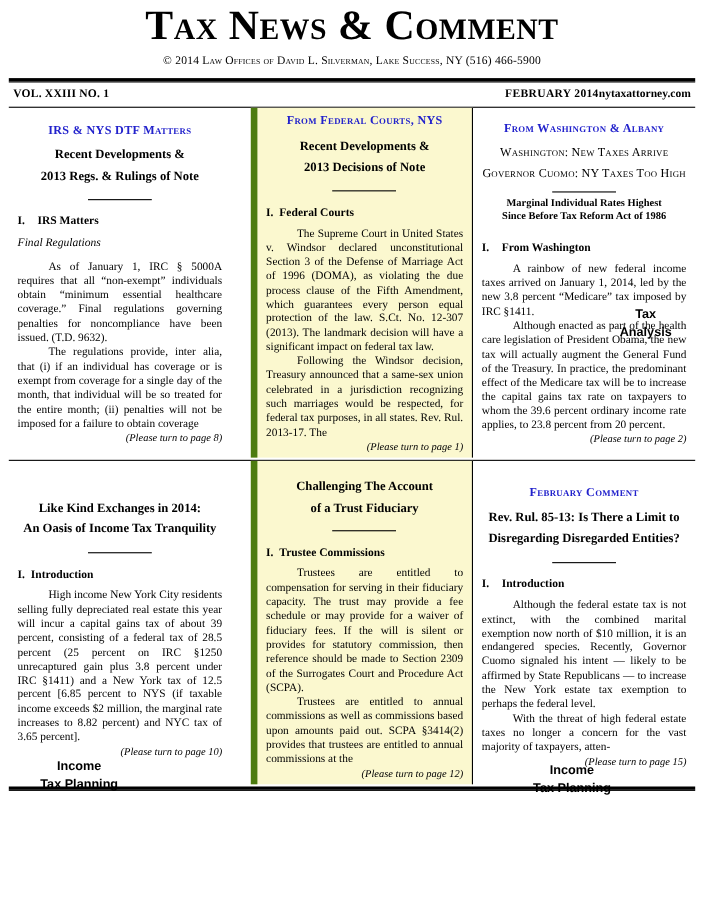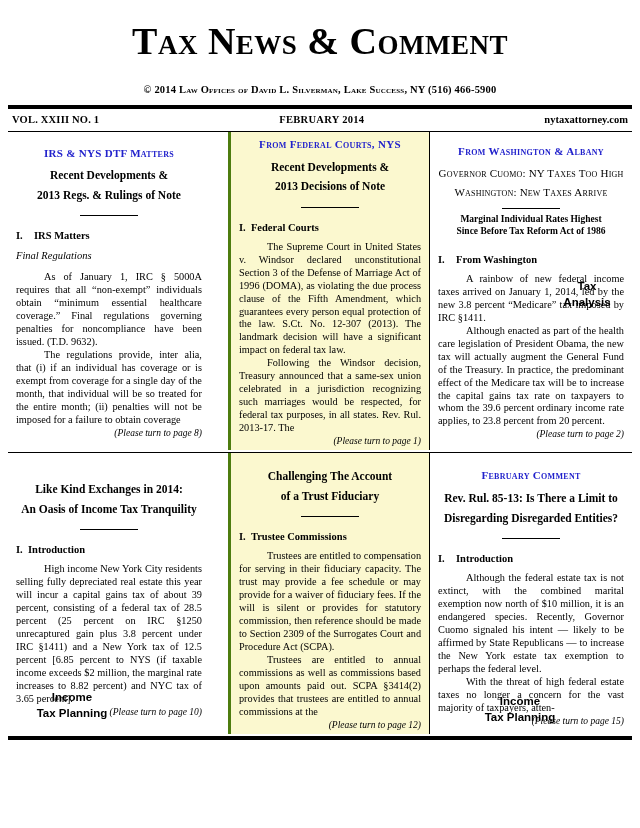--- a/index.html
+++ b/index.html
@@ -18,35 +18,35 @@
     position: relative;
     width: 640px;
     height: 828px;
     box-sizing: border-box;
     padding: 0 8px;
   }
 
   
   .masthead {
     text-align: center;
-    padding-top: 22px;
+    padding-top: 4px;
   }
   .masthead-title {
     font-family: "Liberation Serif", "DejaVu Serif", serif;
     font-size: 38px;
     font-weight: bold;
     letter-spacing: 0.5px;
     font-variant: small-caps;
     line-height: 1.05;
     margin: 0;
   }
   .masthead-copyright {
-    margin-top: 22px;
+    margin-top: 6px;
     font-size: 10.5px;
-    font-weight: bold;
+    font-weight: normal;
     font-variant: small-caps;
     letter-spacing: 0.2px;
   }
 
   .rule-thick {
     border: 0;
     border-top: 3px solid #000;
     margin: 10px 0 0 0;
   }
   .rule-thin {
@@ -59,38 +59,38 @@
   .volbar {
     display: flex;
     align-items: center;
     justify-content: space-between;
     height: 22px;
     padding: 0 4px;
     font-size: 10.5px;
     font-weight: bold;
   }
   .volbar-left { flex: 0 0 auto; font-variant: small-caps; letter-spacing:.2px; }
-  .volbar-center { flex: 1 1 auto; text-align: center; font-variant: small-caps; letter-spacing:.3px; }
+  .volbar-center { flex: 1 1 auto; text-align: right; font-variant: small-caps; letter-spacing:.3px; }
   .volbar-right { flex: 0 0 auto; }
 
   
   .band {
     display: flex;
     align-items: center;
   }
 
   .col {
     position: relative;
     box-sizing: border-box;
     width: 33.333%;
     padding: 6px 8px 4px 8px;
   }
   .col.mid {
     background: #fbf8cf;
-    border-left: 3px solid #4d7c0f;
+    border-left: 6px solid #4d7c0f;
     border-right: 1px solid #000;
     margin-left: 18px;
   }
   .band-sep {
     border: 0;
     border-top: 1.5px solid #000;
     margin: 2px 0 0 0;
   }
 
   .kicker {
@@ -235,22 +235,22 @@
       <div class="section-head narrow">
         <span class="numeral">I.</span><span>Federal Courts</span>
       </div>
       <p class="body">The Supreme Court in United States v. Windsor declared unconstitutional Section 3 of the Defense of Marriage Act of 1996 (DOMA), as violating the due process clause of the Fifth Amendment, which guarantees every person equal protection of the law.  S.Ct. No. 12-307 (2013). The landmark decision will have a significant impact on federal tax law.</p>
       <p class="body">Following the Windsor decision, Treasury announced that a same-sex union celebrated in a jurisdiction recognizing such marriages would be respected, for federal tax purposes, in all states. Rev. Rul. 2013-17. The</p>
       <div class="turn">(Please turn to page 1)</div>
     </div>
 
     <div class="col right">
       <div class="kicker">From Washington &amp; Albany</div>
+      <div class="subhead-sc">Washington: New Taxes Arrive</div>
       <div class="subhead-sc">Governor Cuomo: NY Taxes Too High</div>
-      <div class="subhead-sc">Washington: New Taxes Arrive</div>
       <div class="dinkus tight"></div>
       <div class="deck" style="margin-top:-6px">Marginal Individual Rates Highest</div>
       <div class="deck" style="margin-top:0">Since Before Tax Reform Act of 1986</div>
       <div class="section-head" style="margin-top:16px">
         <span class="numeral">I.</span><span>From Washington</span>
       </div>
       <p class="body">A rainbow of new federal income taxes arrived on January 1, 2014, led by the new 3.8 percent “Medicare” tax imposed by IRC §1411.</p>
       <p class="body">Although enacted as part of the health care legislation of President Obama, the new tax will actually augment the General Fund of the Treasury. In practice, the predominant effect of the Medicare tax will be to increase the capital gains tax rate on taxpayers to whom the 39.6 percent ordinary income rate applies, to 23.8 percent from 20 percent.</p>
       <div class="turn">(Please  turn to page 2)</div>
     </div>

